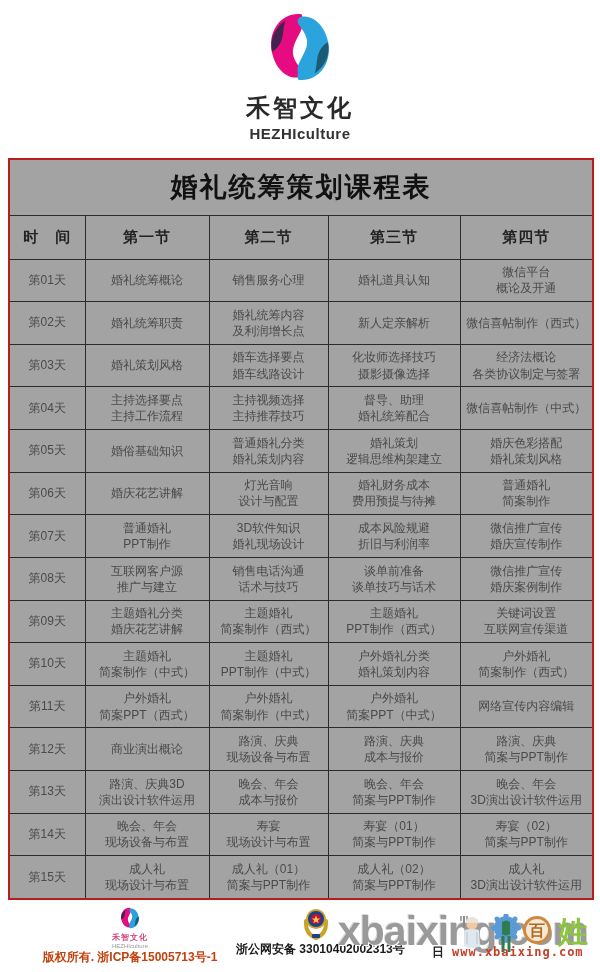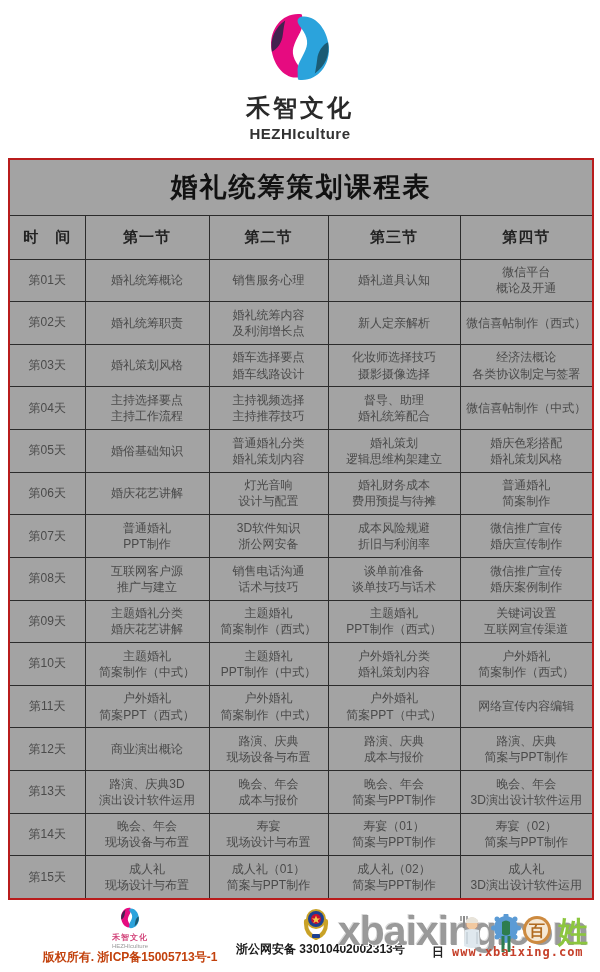--- a/index.html
+++ b/index.html
@@ -157,21 +157,21 @@
           <td class="cell">婚礼财务成本
 费用预提与待摊</td>
           <td class="cell">普通婚礼
 简案制作</td>
         </tr>
         <tr>
           <td class="day">第07天</td>
           <td class="cell">普通婚礼
 PPT制作</td>
           <td class="cell">3D软件知识
-浙公网安备</td>
+婚礼现场设计</td>
           <td class="cell">成本风险规避
 折旧与利润率</td>
           <td class="cell">微信推广宣传
 婚庆宣传制作</td>
         </tr>
         <tr>
           <td class="day">第08天</td>
           <td class="cell">互联网客户源
 推广与建立</td>
           <td class="cell">销售电话沟通

